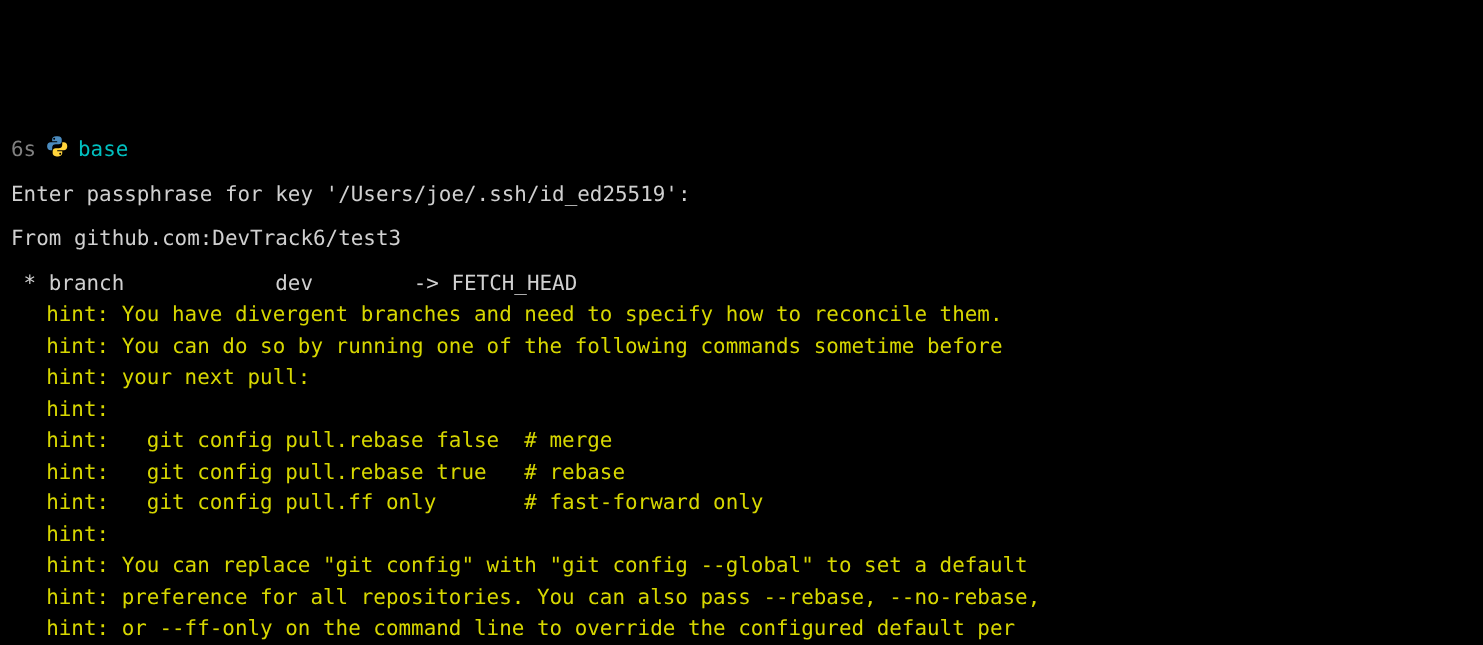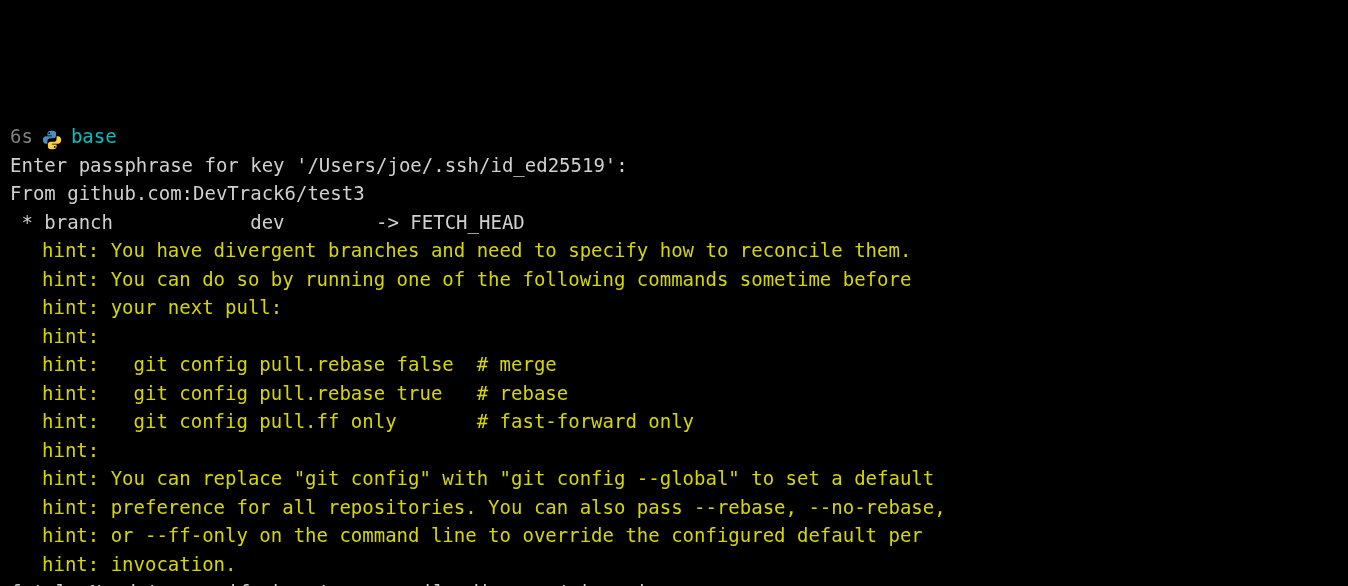--- a/index.html
+++ b/index.html
@@ -14,26 +14,26 @@
       height: 586px;
       overflow: hidden;
       white-space: pre;
     }
     .prompt-line {
       display: flex;
       justify-content: space-between;
       align-items: center;
     }
     .prompt-left { display: inline; }
-    .prompt-right { display: inline-flex; align-items: flex-end; gap: 8px; }
+    .prompt-right { display: inline-flex; align-items: flex-start; gap: 8px; }
     .c-cyan { color: #00c0c0; }
     .c-cyan-bold { color: #00d7d7; font-weight: bold; }
     .c-green { color: #00d700; }
     .c-yellow { color: #d7d700; margin-left: 32px; }
-    .c-white { color: #d0d0d0; }
+    .c-white { color: #d0d0d0; margin-top: 12px; }
     .c-gray { color: #808080; }
     .snake-icon { display: inline-flex; align-items: center; }
     .line { display: block; }
   </style>
 </head>
 <body>
 
 
 
 <div class="prompt-line"><span class="prompt-right"><span class="c-gray">6s</span><span class="snake-icon"><svg width="22" height="22" viewBox="0 0 24 24">

